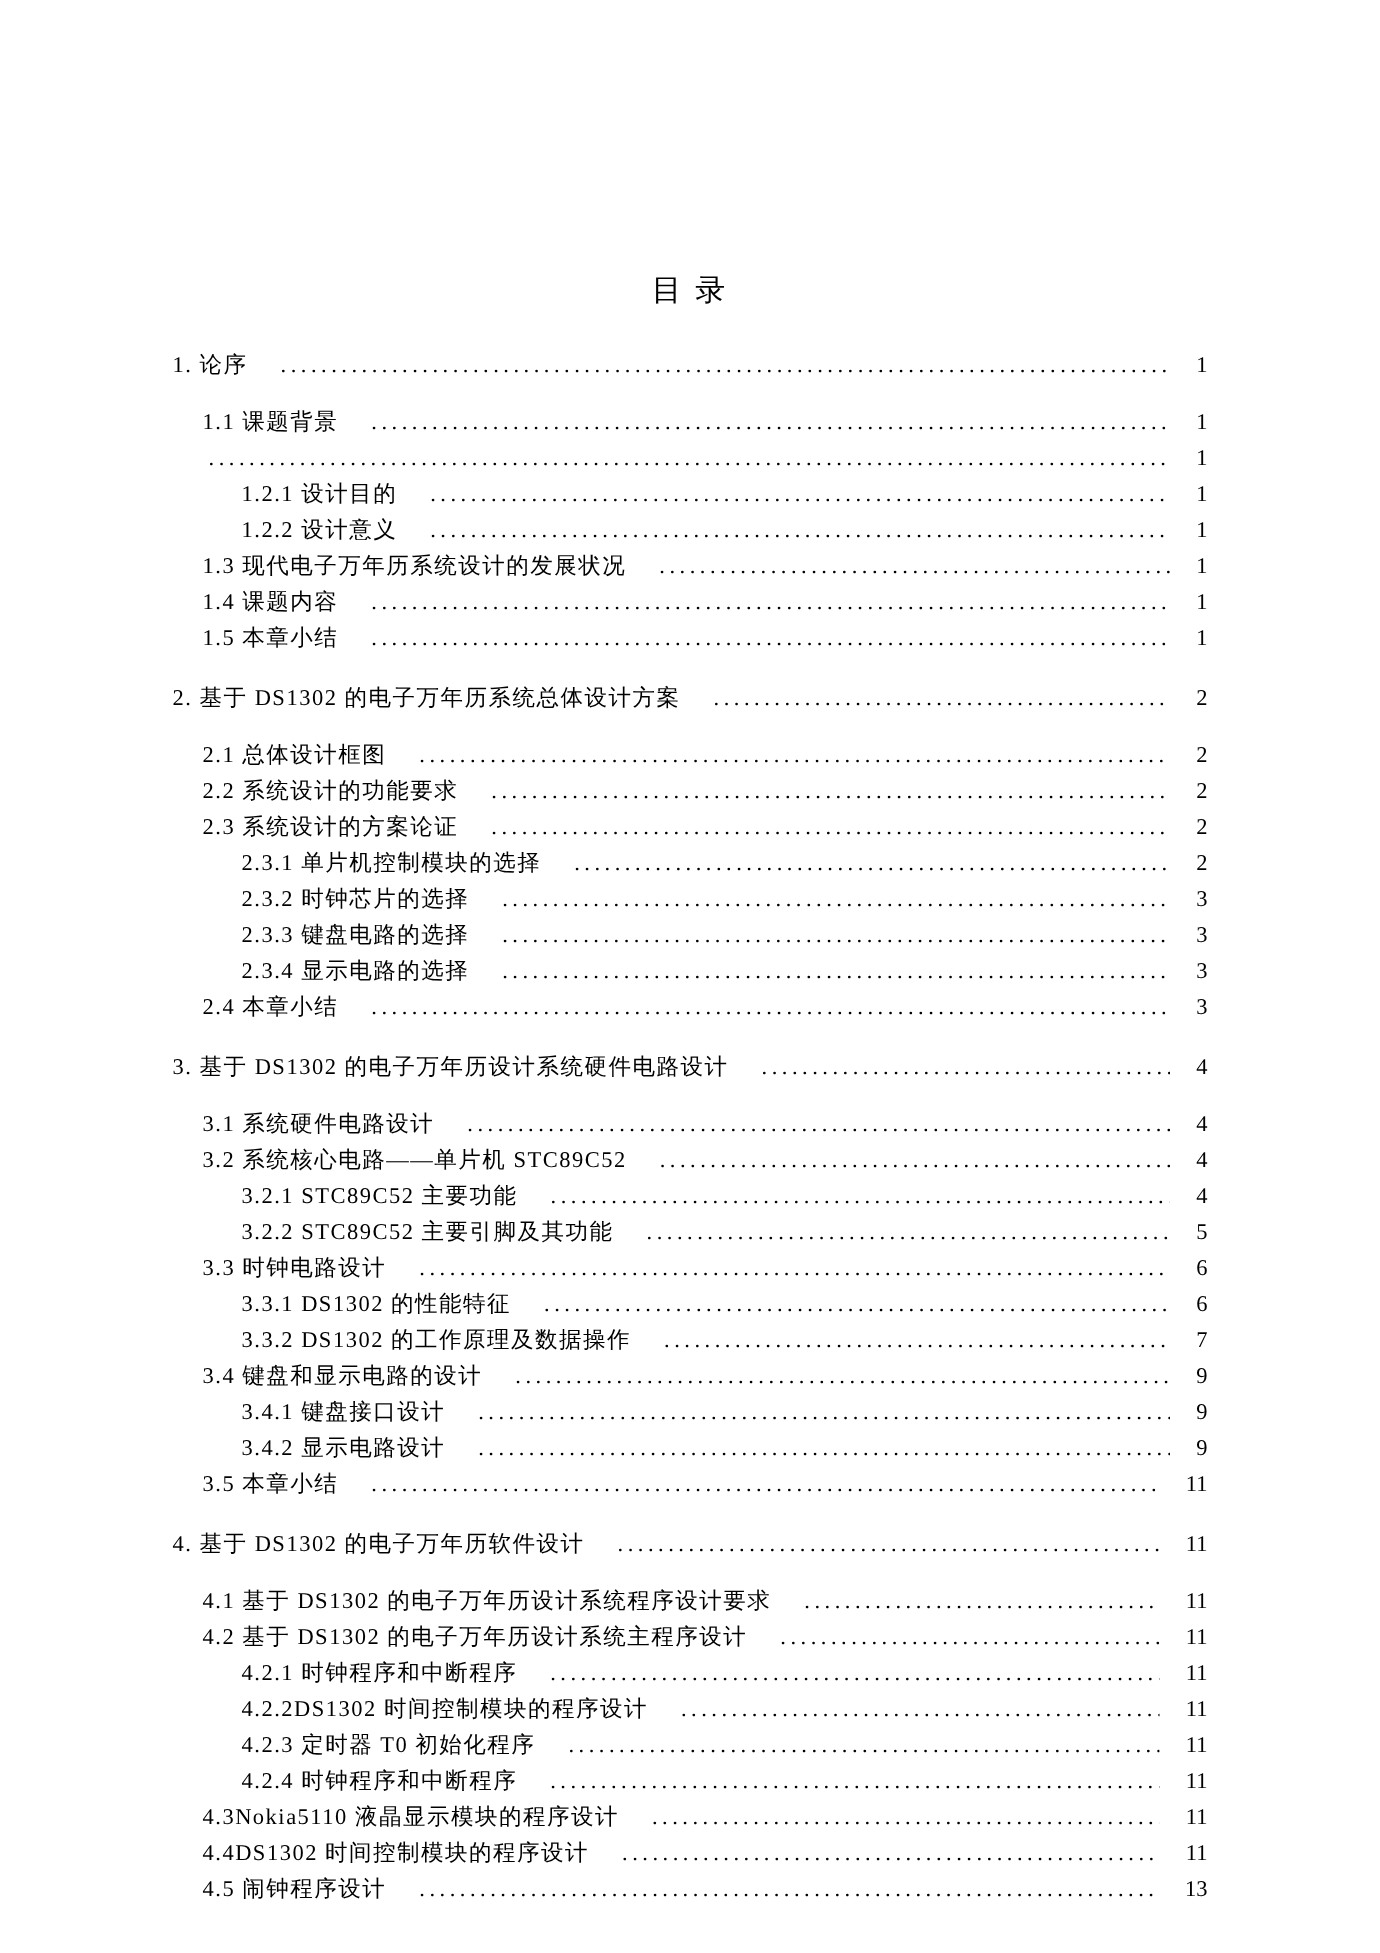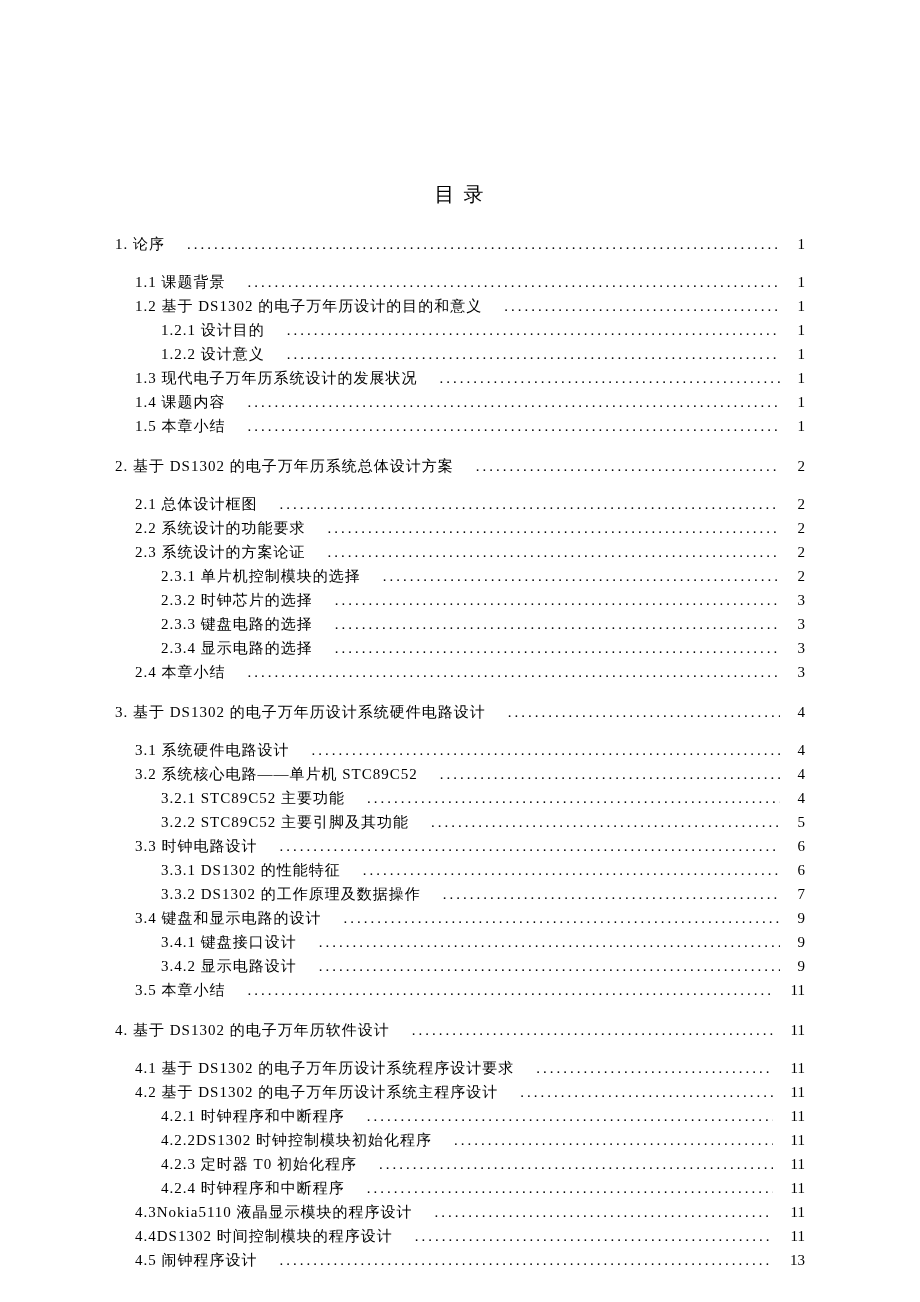--- a/index.html
+++ b/index.html
@@ -74,21 +74,20 @@
       <span class="toc-dots"></span>
       <span class="toc-page">1</span>
     </div>
     <div class="section-gap"></div>
     <div class="toc-line lvl-2">
       <span class="toc-label">1.1 课题背景</span>
       <span class="toc-dots"></span>
       <span class="toc-page">1</span>
     </div>
     <div class="toc-line lvl-2">
-      <span class="toc-label">1.2 基于 DS1302 的电子万年历设计的目的和意义</span>
       <span class="toc-dots"></span>
       <span class="toc-page">1</span>
     </div>
     <div class="toc-line lvl-3">
       <span class="toc-label">1.2.1 设计目的</span>
       <span class="toc-dots"></span>
       <span class="toc-page">1</span>
     </div>
     <div class="toc-line lvl-3">
       <span class="toc-label">1.2.2 设计意义</span>
@@ -235,21 +234,21 @@
       <span class="toc-label">4.2 基于 DS1302 的电子万年历设计系统主程序设计</span>
       <span class="toc-dots"></span>
       <span class="toc-page">11</span>
     </div>
     <div class="toc-line lvl-3">
       <span class="toc-label">4.2.1 时钟程序和中断程序</span>
       <span class="toc-dots"></span>
       <span class="toc-page">11</span>
     </div>
     <div class="toc-line lvl-3">
-      <span class="toc-label">4.2.2DS1302 时钟控制模块初始化程序</span>
+      <span class="toc-label">4.2.2DS1302 时间控制模块的程序设计</span>
       <span class="toc-dots"></span>
       <span class="toc-page">11</span>
     </div>
     <div class="toc-line lvl-3">
       <span class="toc-label">4.2.3 定时器 T0 初始化程序</span>
       <span class="toc-dots"></span>
       <span class="toc-page">11</span>
     </div>
     <div class="toc-line lvl-3">
       <span class="toc-label">4.2.4 时钟程序和中断程序</span>

